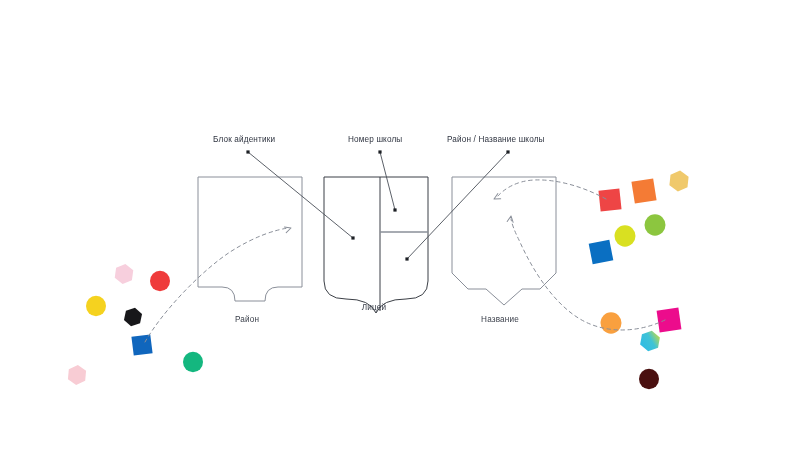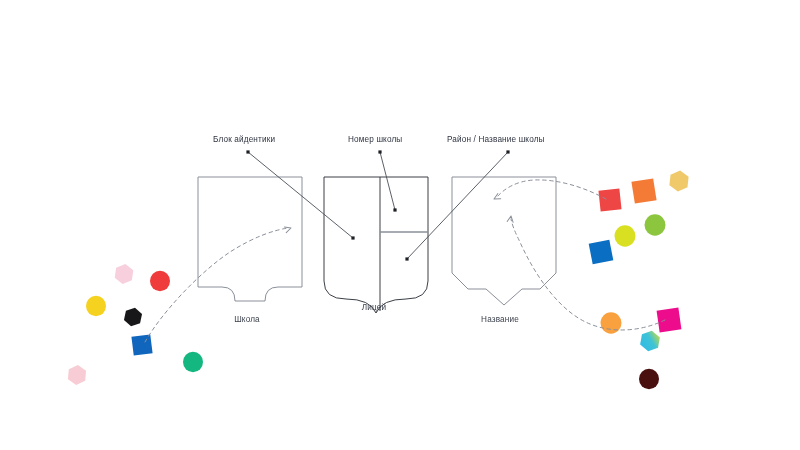--- a/index.html
+++ b/index.html
@@ -113,18 +113,18 @@
         <rect x="405.4" y="257.4" width="3.2" height="3.2" fill="#1c1f24"></rect>
       </g>
   </svg>
 
   <div id="label-layer">
       <div class="callout-label" style="left: 213px; top: 136px;">Блок айдентики</div>
       <div class="callout-label" style="left: 324px; top: 136px; margin-left: 24px;">Номер школы</div>
       <div class="callout-label" style="left: 447px; top: 136px; text-align: right;">Район / Название школы</div>
     </div>
   <div id="caption-layer">
-      <div class="crest-caption" style="left: 247px; top: 316px;">Школа</div>
+      <div class="crest-caption" style="left: 247px; top: 316px;">Район</div>
       <div class="crest-caption" style="left: 374px; top: 304px;">Лицей</div>
       <div class="crest-caption" style="left: 500px; top: 316px;">Название</div>
     </div>
 
 </div>
 
 </body></html>

